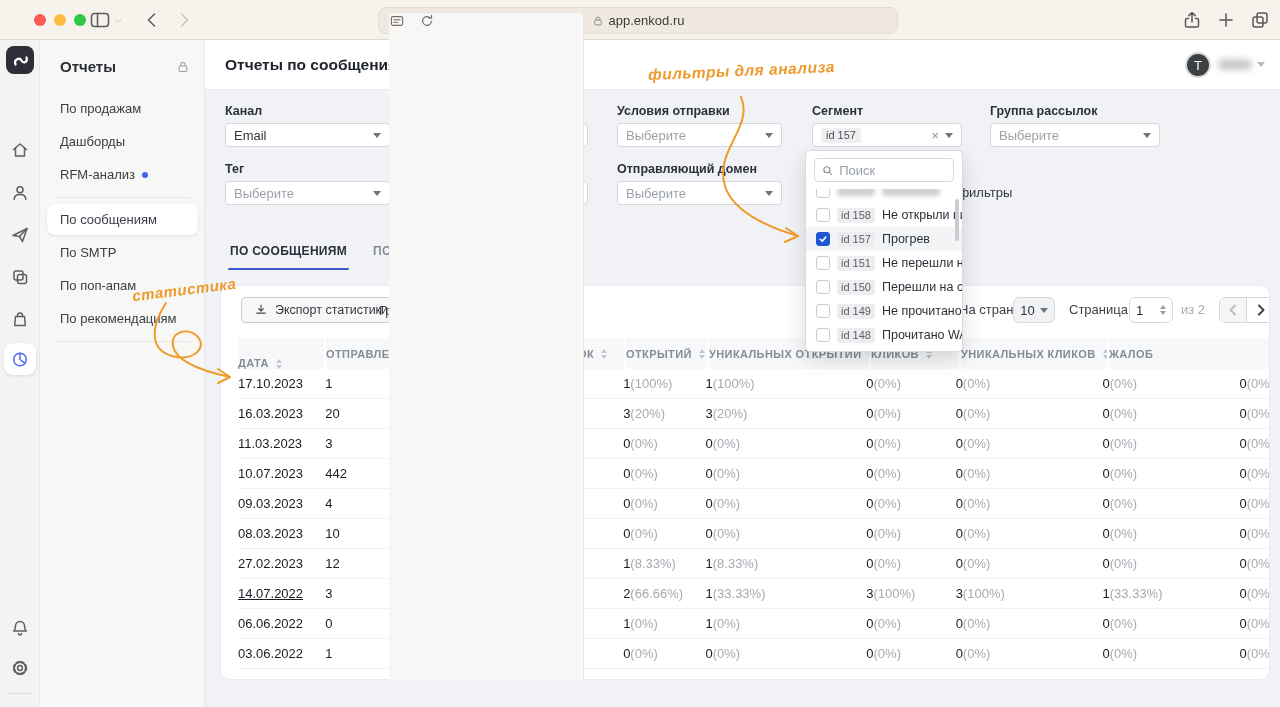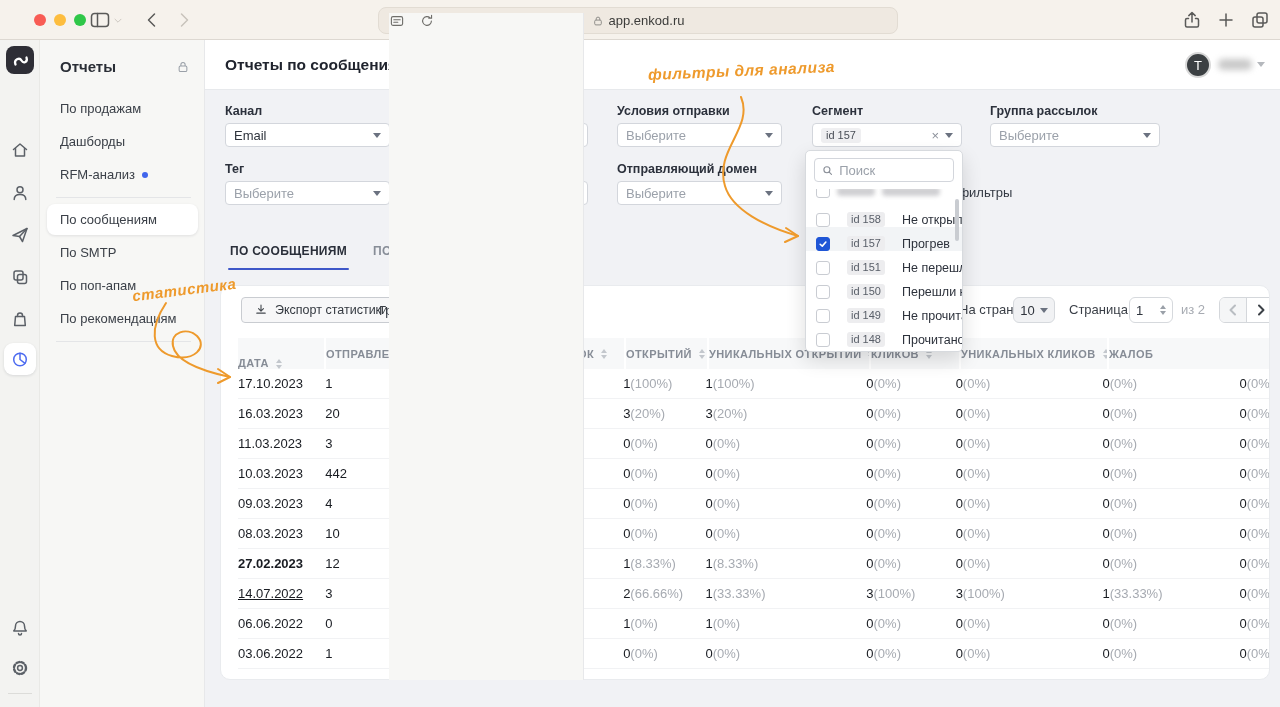--- a/index.html
+++ b/index.html
@@ -74,21 +74,21 @@
   .c4{left:812px;width:150px;} .c5{left:990px;width:170px;}
   .reset-link{position:absolute;left:897px;top:185px;font-size:13px;color:#343a44;z-index:10;}
 
   
   .dropdown{position:absolute;left:805px;top:150px;width:158px;height:202px;background:#fff;border:1px solid #d7dade;border-radius:5px;box-shadow:0 8px 20px rgba(0,0,0,.14);z-index:50;}
   .dd-search{position:absolute;left:8px;top:7px;right:8px;height:24px;border:1px solid #d3d6dc;border-radius:4px;display:flex;align-items:center;padding:0 7px;gap:6px;background:#fff;}
   .dd-search svg{width:13px;height:13px;stroke:#8a8f98;fill:none;stroke-width:1.6;stroke-linecap:round;}
   .dd-search input{border:0;outline:0;width:100%;font-size:13px;color:#333;background:transparent;}
   .dd-search input::placeholder{color:#9ba1aa;}
   .dd-list{position:absolute;left:0;top:38px;right:0;bottom:2px;overflow:hidden;}
-  .dd-item{height:24px;display:flex;align-items:flex-end;padding:0 10px;gap:17px;}
+  .dd-item{height:24px;display:flex;align-items:center;padding:0 10px;gap:7px;}
   .dd-item.sel{background:#f2f4f6;}
   .dd-item.partial{height:14px;overflow:hidden;position:relative;}
   .dd-item.partial .inner{position:absolute;left:10px;top:-10px;height:24px;display:flex;align-items:center;gap:7px;}
   .blurbar{height:9px;border-radius:4px;background:#cfcfd2;filter:blur(2px);}
   .cb{width:14px;height:14px;border:1px solid #c9ccd2;border-radius:3px;background:#fff;flex:0 0 auto;}
   .cb.on{background:var(--cb-blue);border-color:var(--cb-blue);display:flex;align-items:center;justify-content:center;}
   .cb.on svg{width:10px;height:10px;stroke:#fff;fill:none;stroke-width:2.2;stroke-linecap:round;stroke-linejoin:round;}
   .dd-badge{background:#ededef;border-radius:3px;font-size:11px;color:#585e68;padding:2px 4px;line-height:1;flex:0 0 auto;}
   .dd-label{font-size:12.5px;color:#2c313b;white-space:nowrap;}
   .dd-scroll{position:absolute;right:3px;top:48px;width:4px;height:42px;border-radius:2px;background:#c9ccd1;}
@@ -538,21 +538,21 @@
             <div class="td" style="width: 110px;"><span class="num">3</span><span class="pct">(100%)</span></div>
             <div class="td" style="width: 85px;"><span class="num">0</span><span class="pct">(0%)</span></div>
             <div class="td" style="width: 83px;"><span class="num">0</span><span class="pct">(0%)</span></div>
             <div class="td" style="width: 162px;"><span class="num">0</span><span class="pct">(0%)</span></div>
             <div class="td" style="width: 90px;"><span class="num">0</span><span class="pct">(0%)</span></div>
             <div class="td" style="width: 148px;"><span class="num">0</span><span class="pct">(0%)</span></div>
             <div class="td" style="width: 138px;"><span class="num">0</span><span class="pct">(0%)</span></div>
             <div class="td" style="width: 200px;"><span class="num">0</span><span class="pct">(0%)</span></div>
           </div>
           <div class="trow">
-            <div class="td" style="width: 88px;">10.03.2023</div>
+            <div class="td" style="width: 88px;">10.07.2023</div>
             <div class="td" style="width: 105px;">442</div>
             <div class="td" style="width: 110px;"><span class="num">442</span><span class="pct">(100%)</span></div>
             <div class="td" style="width: 85px;"><span class="num">0</span><span class="pct">(0%)</span></div>
             <div class="td" style="width: 83px;"><span class="num">0</span><span class="pct">(0%)</span></div>
             <div class="td" style="width: 162px;"><span class="num">0</span><span class="pct">(0%)</span></div>
             <div class="td" style="width: 90px;"><span class="num">0</span><span class="pct">(0%)</span></div>
             <div class="td" style="width: 148px;"><span class="num">0</span><span class="pct">(0%)</span></div>
             <div class="td" style="width: 138px;"><span class="num">0</span><span class="pct">(0%)</span></div>
             <div class="td" style="width: 200px;"><span class="num">0</span><span class="pct">(0%)</span></div>
           </div>
@@ -574,21 +574,21 @@
             <div class="td" style="width: 110px;"><span class="num">10</span><span class="pct">(100%)</span></div>
             <div class="td" style="width: 85px;"><span class="num">0</span><span class="pct">(0%)</span></div>
             <div class="td" style="width: 83px;"><span class="num">0</span><span class="pct">(0%)</span></div>
             <div class="td" style="width: 162px;"><span class="num">0</span><span class="pct">(0%)</span></div>
             <div class="td" style="width: 90px;"><span class="num">0</span><span class="pct">(0%)</span></div>
             <div class="td" style="width: 148px;"><span class="num">0</span><span class="pct">(0%)</span></div>
             <div class="td" style="width: 138px;"><span class="num">0</span><span class="pct">(0%)</span></div>
             <div class="td" style="width: 200px;"><span class="num">0</span><span class="pct">(0%)</span></div>
           </div>
           <div class="trow">
-            <div class="td" style="width: 88px; font-weight: bold;">27.02.2023</div>
+            <div class="td" style="width: 88px;">27.02.2023</div>
             <div class="td" style="width: 105px;">12</div>
             <div class="td" style="width: 110px;"><span class="num">12</span><span class="pct">(100%)</span></div>
             <div class="td" style="width: 85px;"><span class="num">0</span><span class="pct">(0%)</span></div>
             <div class="td" style="width: 83px;"><span class="num">1</span><span class="pct">(8.33%)</span></div>
             <div class="td" style="width: 162px;"><span class="num">1</span><span class="pct">(8.33%)</span></div>
             <div class="td" style="width: 90px;"><span class="num">0</span><span class="pct">(0%)</span></div>
             <div class="td" style="width: 148px;"><span class="num">0</span><span class="pct">(0%)</span></div>
             <div class="td" style="width: 138px;"><span class="num">0</span><span class="pct">(0%)</span></div>
             <div class="td" style="width: 200px;"><span class="num">0</span><span class="pct">(0%)</span></div>
           </div>

